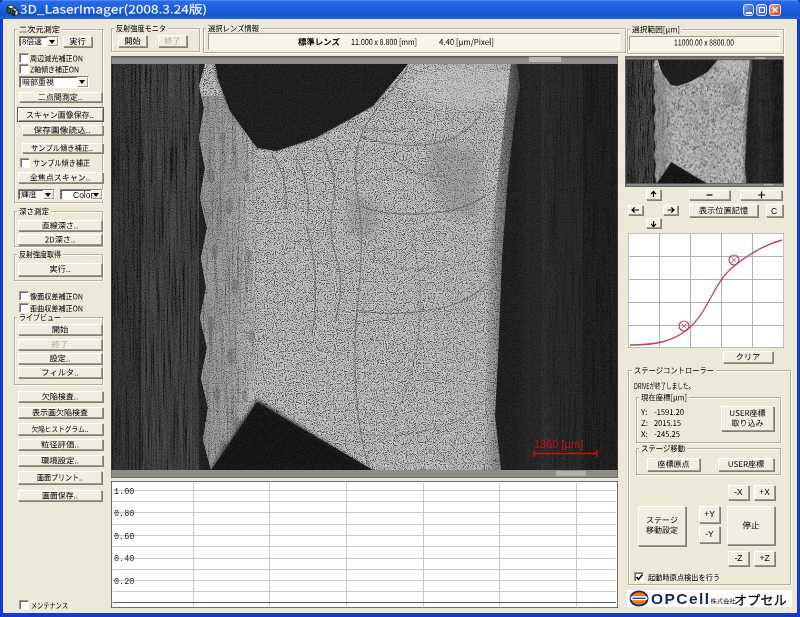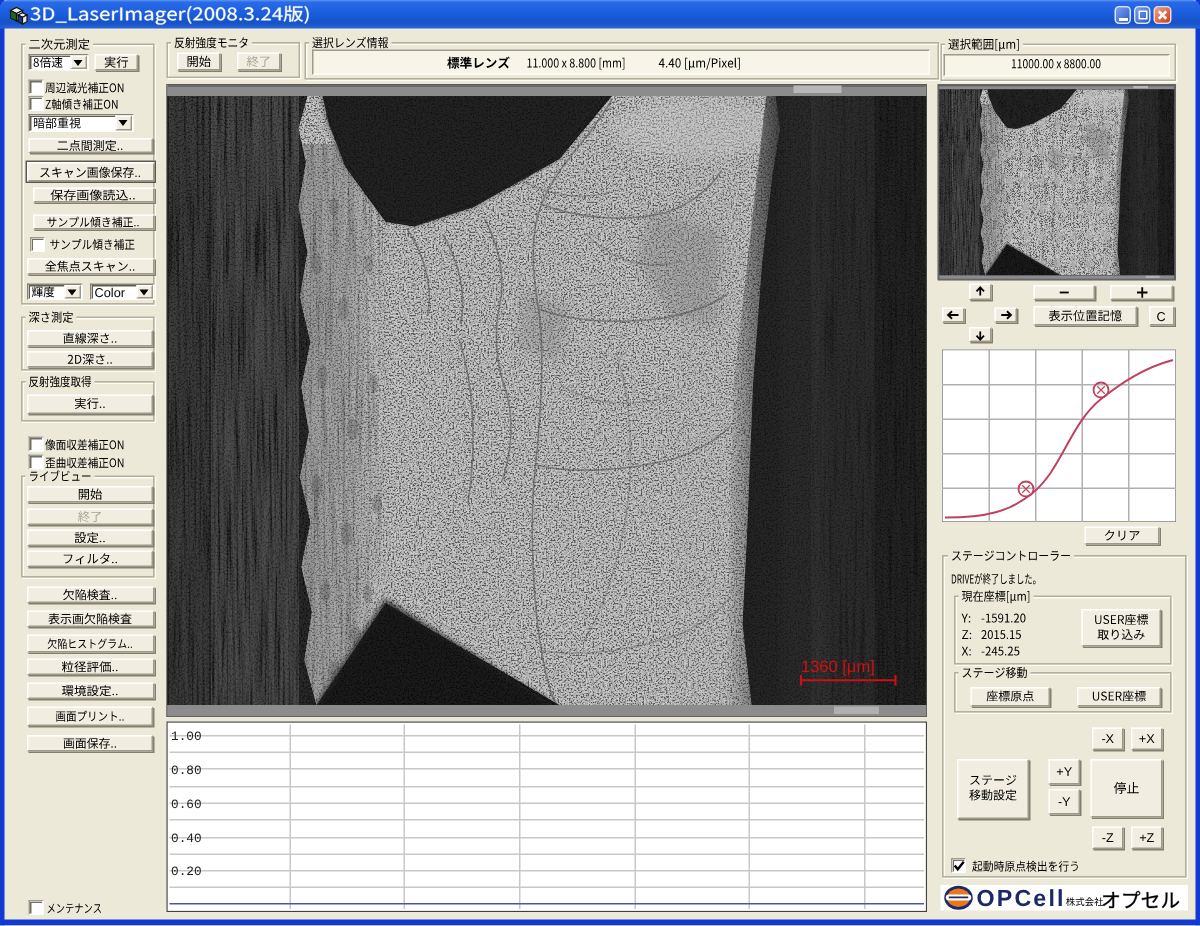--- a/index.html
+++ b/index.html
@@ -188,21 +188,21 @@
 <div class="btn" style="left:22px;top:125px;width:81px;height:10px;"></div>
 <div class="btn" style="left:22px;top:143px;width:81px;height:10px;"></div>
 <div class="chk" style="left:20px;top:158px"></div>
 <div class="btn" style="left:18px;top:172px;width:85px;height:11px;"></div>
 <div class="combo" style="left:18px;top:189px;width:37px;height:11px"></div>
 <div class="cbtn" style="left:43px;top:190px;width:11px;height:9px"></div>
 <div class="carr" style="left:45px;top:193px"></div>
 <div class="combo" style="left:60px;top:189px;width:43px;height:11px"></div>
 <div class="cbtn" style="left:91px;top:190px;width:11px;height:9px"></div>
 <div class="carr" style="left:93px;top:193px"></div>
-<div class="abs" style="left:63px;top:190px;font:8.5px 'Liberation Sans',sans-serif;color:#000">Color</div>
+<div class="abs" style="left:73px;top:190px;font:8.5px 'Liberation Sans',sans-serif;color:#000">Color</div>
 <div class="gbox" style="left:14px;top:211px;width:89px;height:36px"></div>
 <div class="lpatch" style="left:17px;top:207px;width:34px;height:9px"></div>
 <div class="btn" style="left:18px;top:220px;width:84px;height:11px;"></div>
 <div class="btn" style="left:18px;top:234px;width:84px;height:11px;"></div>
 <div class="gbox" style="left:14px;top:254px;width:89px;height:27px"></div>
 <div class="lpatch" style="left:17px;top:250px;width:46px;height:9px"></div>
 <div class="btn" style="left:18px;top:263px;width:84px;height:13px;"></div>
 <div class="chk" style="left:19px;top:291px"></div>
 <div class="chk" style="left:19px;top:303px"></div>
 <div class="gbox" style="left:14px;top:317px;width:89px;height:68px"></div>

